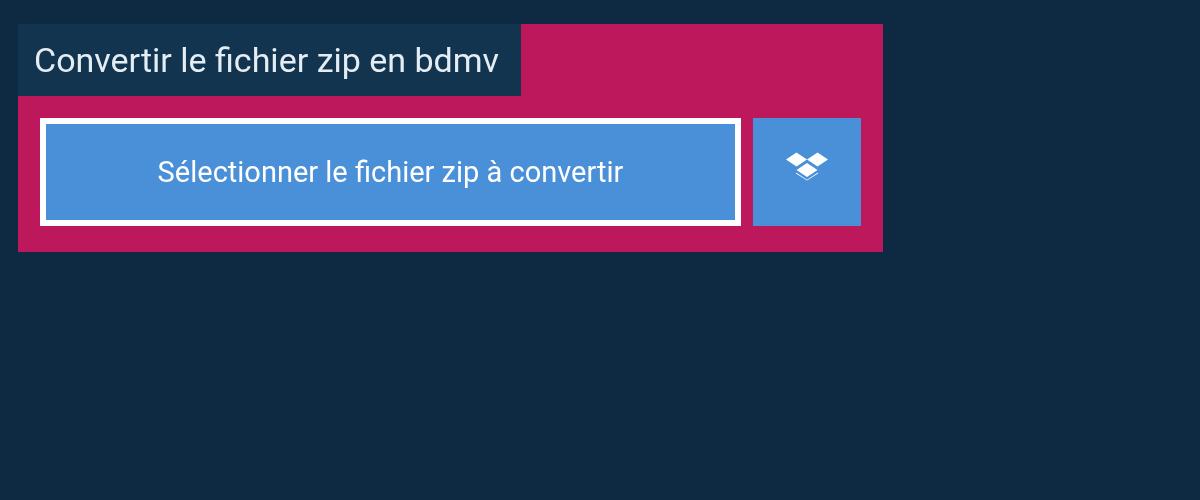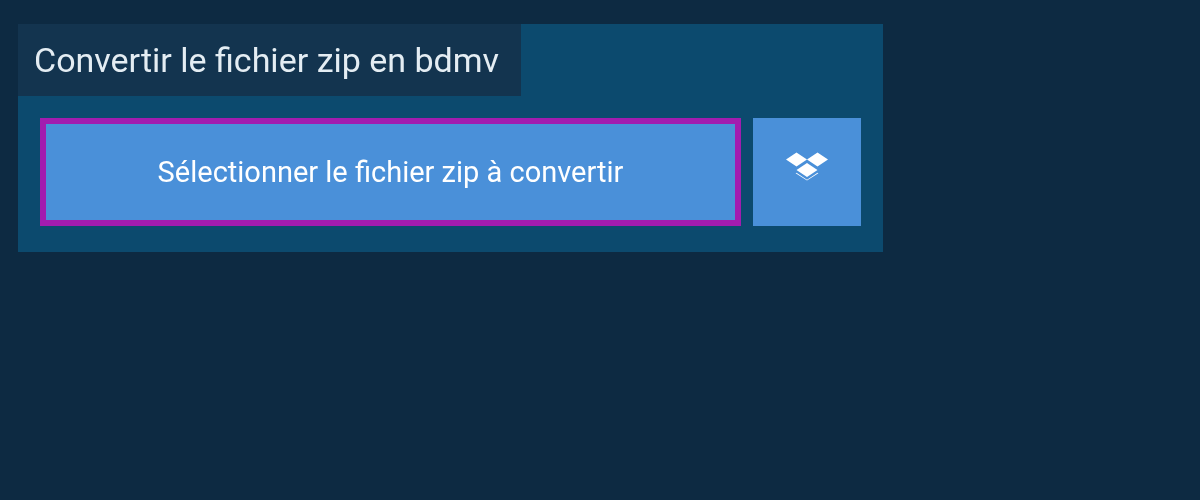--- a/index.html
+++ b/index.html
@@ -4,40 +4,40 @@
   <style>
     * { margin: 0; padding: 0; box-sizing: border-box; }
     body {
       background: #0d2a42;
       font-family: -apple-system, BlinkMacSystemFont, "Segoe UI", Roboto, Helvetica, Arial, sans-serif;
       width: 1200px;
       height: 500px;
       padding: 24px 18px;
     }
     .panel {
-      background: #0c4a6e;
+      background: #be185d;
       width: 865px;
     }
     .title-bar {
       background: #13344f;
       display: inline-block;
       padding: 16px 22px 16px 16px;
       color: #e4edf3;
       font-size: 34px;
       font-weight: 400;
     }
     .button-row {
       display: flex;
       padding: 22px 22px 26px 22px;
       gap: 12px;
     }
     .select-btn {
       flex: 1;
       background: #4a90d9;
-      border: 6px solid #a21caf;
+      border: 6px solid #ffffff;
       color: #ffffff;
       font-size: 29px;
       font-weight: 400;
       height: 108px;
       display: flex;
       align-items: center;
       justify-content: center;
       cursor: pointer;
     }
     .dropbox-btn {

